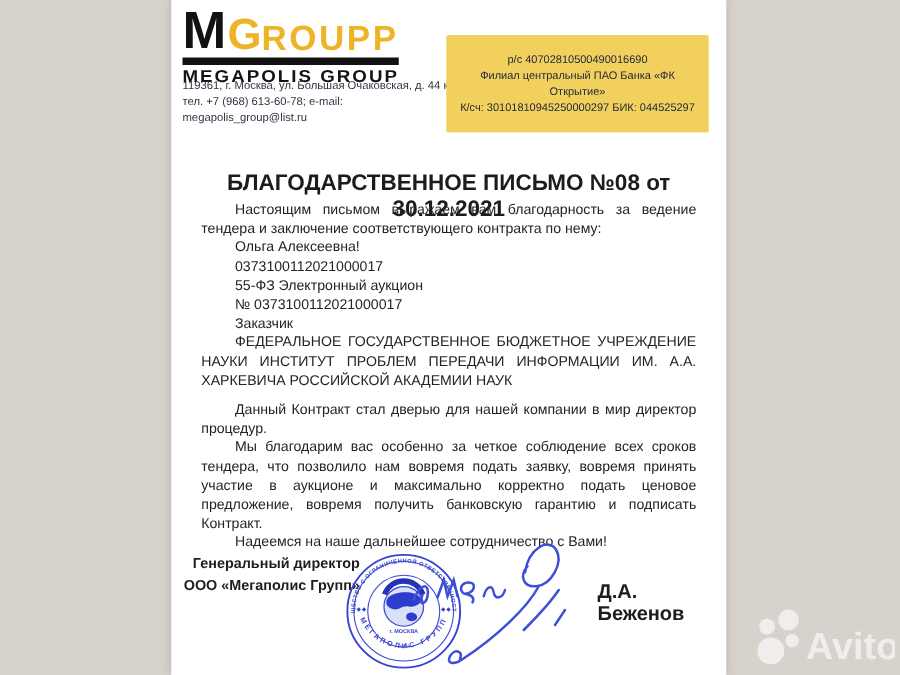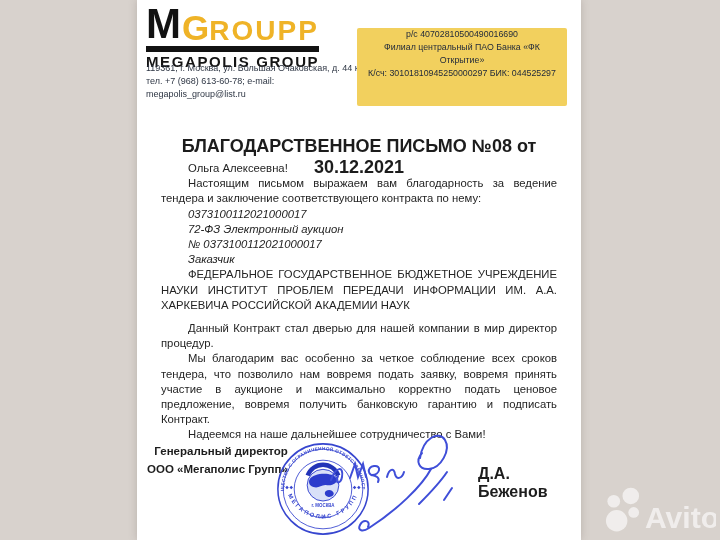--- a/index.html
+++ b/index.html
@@ -18,31 +18,31 @@
   .logo-m{font-size:42px;font-weight:bold;color:#121212;letter-spacing:0;}
   .logo-g{font-size:35px;font-weight:bold;color:#efb327;margin-left:1px;}
   .logo-roupp{font-size:28px;font-weight:bold;color:#efb327;letter-spacing:2px;}
   .logo-bar{width:173px;height:6px;background:#121212;margin-top:1px;}
   .logo-sub{font-size:15px;font-weight:bold;color:#141414;letter-spacing:1.6px;
             margin-top:2px;transform:scaleY(.92);transform-origin:left top;white-space:nowrap;}
   .address{position:absolute;left:9px;top:62px;font-size:9px;line-height:13px;color:#2e3644;}
   .bank-box{
     position:absolute;left:220px;top:28px;width:210px;height:78px;
     background:#f2d05e;border-radius:2px;
-    display:flex;flex-direction:column;
+    display:flex;flex-direction:column;justify-content:center;
     text-align:center;font-size:8.8px;line-height:13px;color:#232b3a;
     padding:0 4px;box-sizing:border-box;
   }
   
   .title{position:absolute;left:24px;right:24px;top:136px;text-align:center;
          font-size:18px;font-weight:bold;color:#1c1c1c;}
   .body-text{position:absolute;left:24px;right:24px;top:161px;
              font-size:11.3px;line-height:15.2px;color:#242424;}
   .body-text p{margin:0;text-indent:27px;text-align:justify;}
-  .body-text p.tender-line{text-align:left;font-style:italic;}
+  .body-text p.tender-line{text-align:left;}
   .p-gap{margin-top:8px !important;}
   
   .sig-label{position:absolute;left:10px;top:442px;font-size:11.5px;font-weight:bold;
              line-height:18px;color:#1d1d1d;text-align:right;}
   .sig-name{position:absolute;left:341px;top:465px;font-size:16px;font-weight:bold;color:#1d1d1d;}
   .stamp{position:absolute;left:138px;top:441px;width:96px;height:96px;}
   .signature-svg{position:absolute;left:190px;top:428px;width:145px;height:110px;}
   
   .watermark{position:absolute;left:604px;top:484px;width:112px;height:54px;opacity:.62;}
 </style>
@@ -71,24 +71,24 @@
 
     <div class="bank-box">
       <div>р/с 40702810500490016690</div>
       <div>Филиал центральный ПАО Банка «ФК Открытие»</div>
       <div>К/сч: 30101810945250000297 БИК: 044525297</div>
     </div>
 
     <div class="title">БЛАГОДАРСТВЕННОЕ ПИСЬМО №08 от 30.12.2021</div>
 
     <div class="body-text">
+      <p>Настоящим письмом выражаем вам благодарность за ведение тендера и заключение соответствующего контракта по нему:</p>
       <p>Ольга Алексеевна!</p>
-      <p>Настоящим письмом выражаем вам благодарность за ведение тендера и заключение соответствующего контракта по нему:</p>
       <p class="tender-line">0373100112021000017</p>
-      <p class="tender-line">72-ФЗ Электронный аукцион</p>
+      <p class="tender-line">55-ФЗ Электронный аукцион</p>
       <p class="tender-line">№ 0373100112021000017</p>
       <p class="tender-line">Заказчик</p>
       <p>ФЕДЕРАЛЬНОЕ ГОСУДАРСТВЕННОЕ БЮДЖЕТНОЕ УЧРЕЖДЕНИЕ НАУКИ ИНСТИТУТ ПРОБЛЕМ ПЕРЕДАЧИ ИНФОРМАЦИИ ИМ. А.А. ХАРКЕВИЧА РОССИЙСКОЙ АКАДЕМИИ НАУК</p>
       <p class="p-gap">Данный Контракт стал дверью для нашей компании в мир директор процедур.</p>
       <p>Мы благодарим вас особенно за четкое соблюдение всех сроков тендера, что позволило нам вовремя подать заявку, вовремя принять участие в аукционе и максимально корректно подать ценовое предложение, вовремя получить банковскую гарантию и подписать Контракт.</p>
       <p>Надеемся на наше дальнейшее сотрудничество с Вами!</p>
     </div>
 
     <div class="sig-label">
       <div>Генеральный директор</div>

